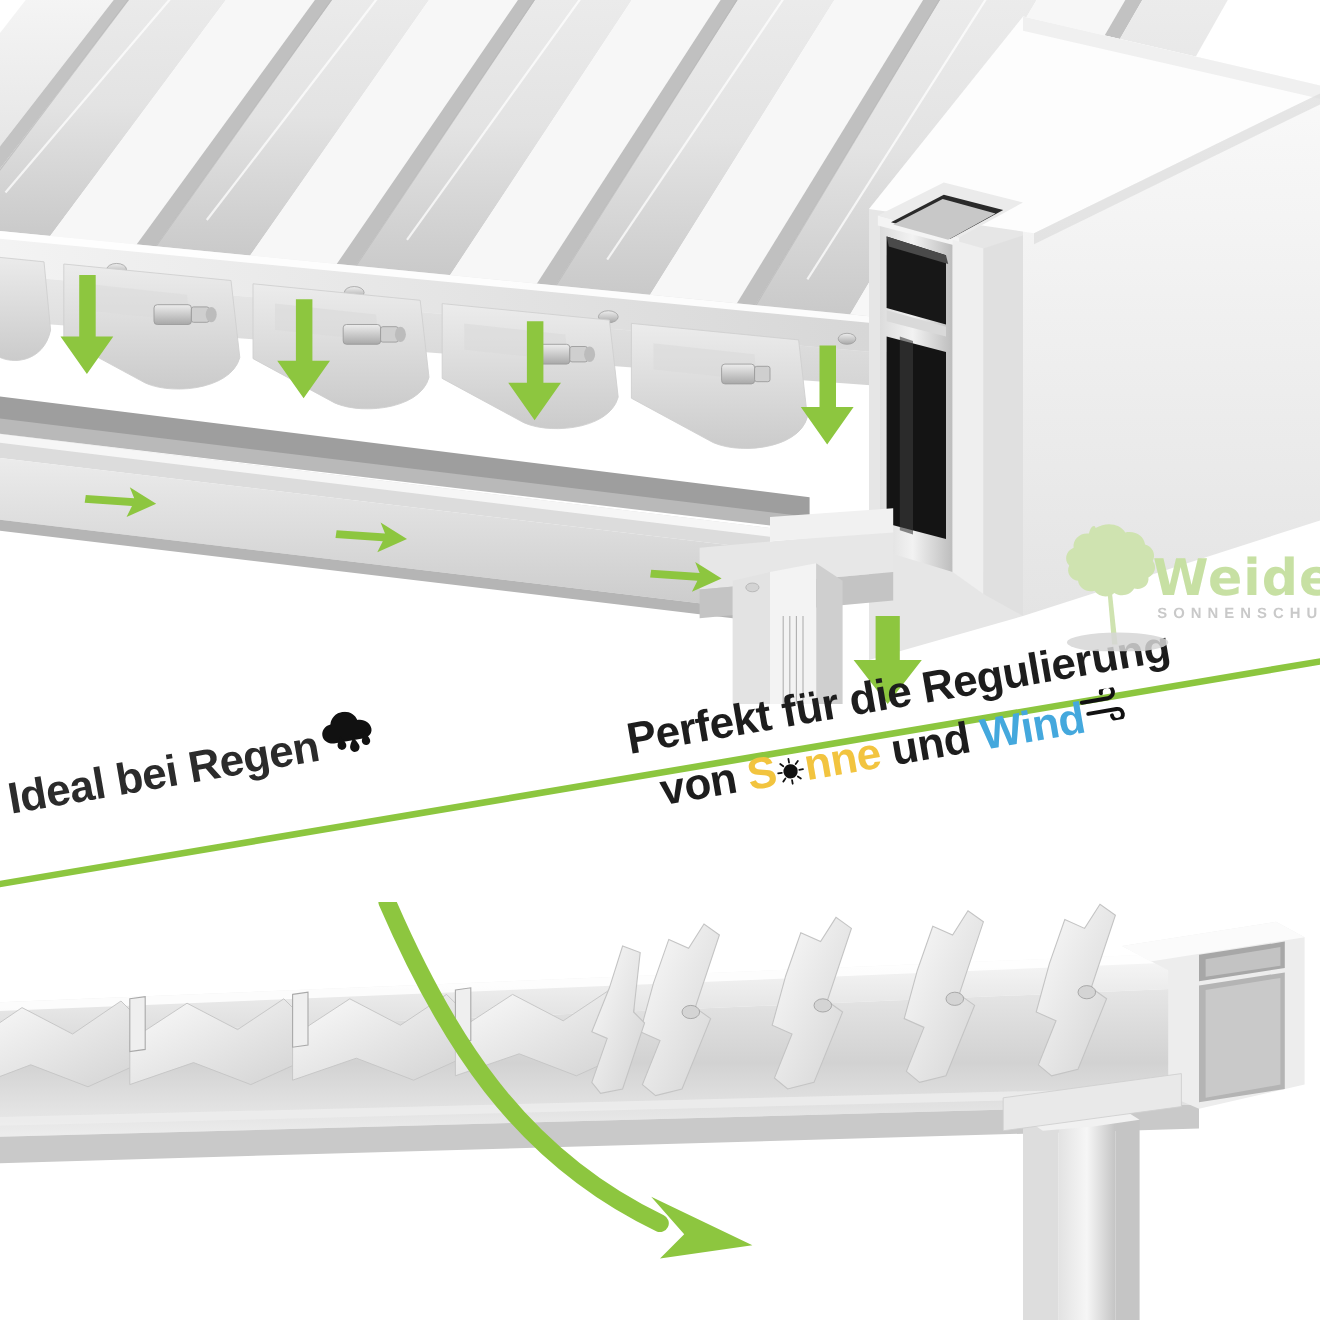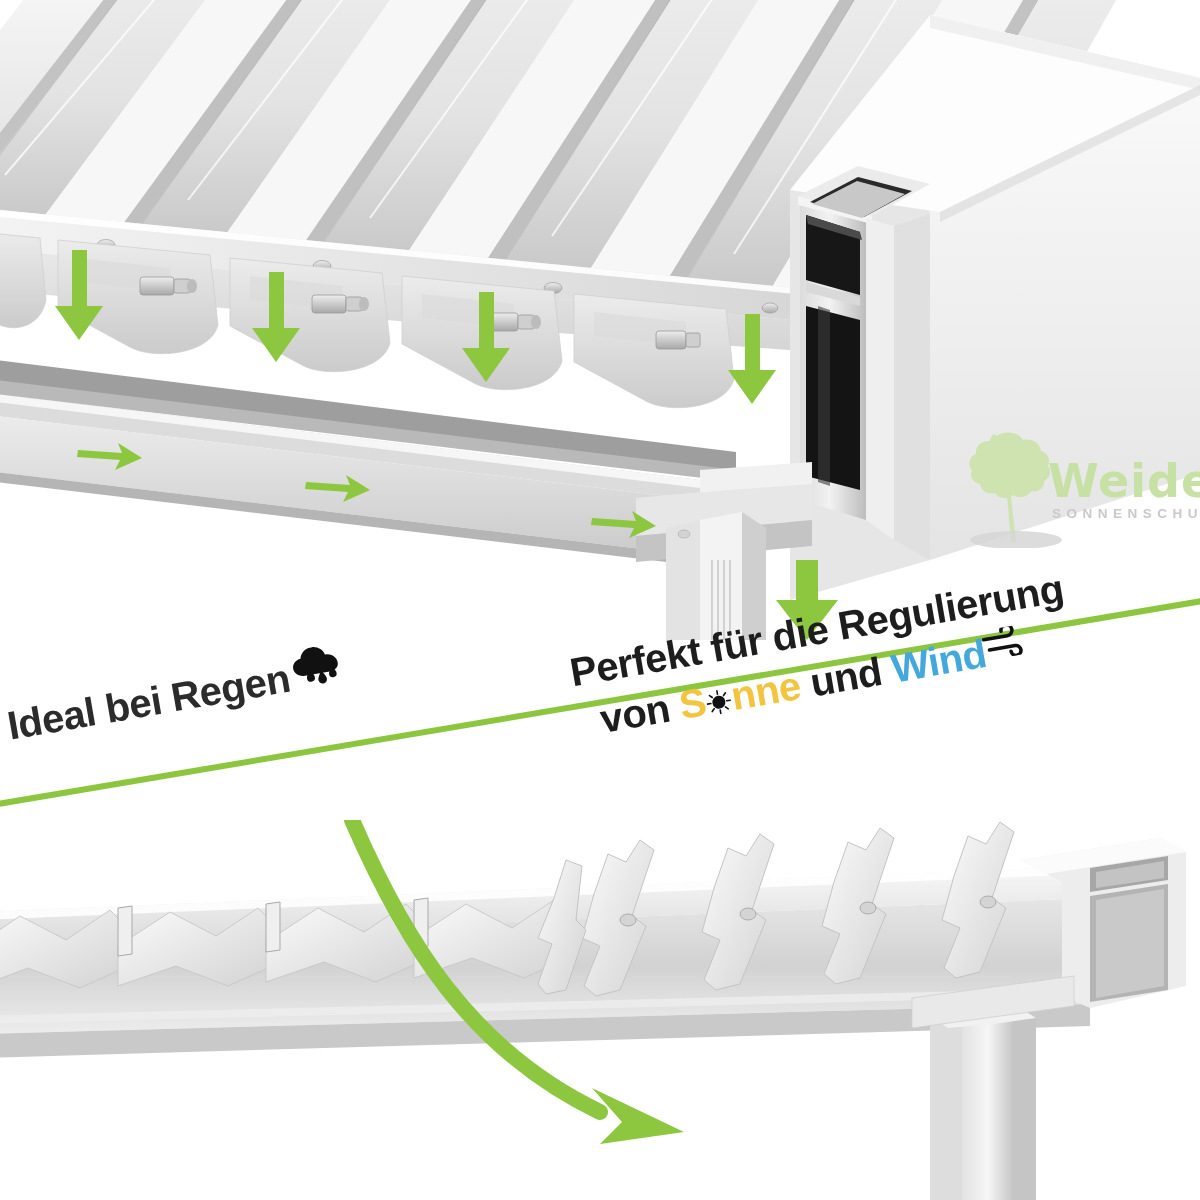--- a/index.html
+++ b/index.html
@@ -28,21 +28,21 @@
   #hl-right{left:566px;top:648px;transform:rotate(-9.8deg);transform-origin:0 0;
             font-size:40px;color:#1d1d1d;line-height:1.28;}
   #hl-right .l2{margin-left:22px;display:block;}
   .sonne{color:#f2c43f;}
   .wind{color:#44a8dd;}
   .sunwrap{display:inline-block;width:0.62em;height:0.62em;position:relative;
            vertical-align:-2px;margin:0 .02em;}
   .windwrap{display:inline-block;vertical-align:6px;margin-left:-2px;}
 
   
-  #logo{left:952px;top:428px;width:238px;height:120px;}
+  #logo{left:952px;top:472px;width:238px;height:120px;}
   .logo-word{position:absolute;left:96px;top:26px;font-size:46px;font-weight:bold;
              color:#c7e0a3;letter-spacing:1px;font-family:"DejaVu Sans",sans-serif;}
   .logo-sub{position:absolute;left:100px;top:78px;font-size:13.5px;color:#c9c9c9;
             letter-spacing:5.5px;font-weight:bold;}
 </style>
 </head>
 <body>
 
 <div id="stage">
 

